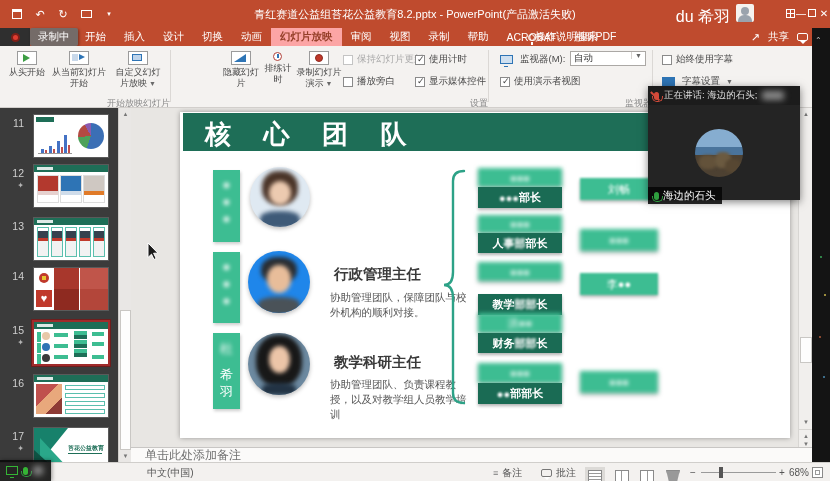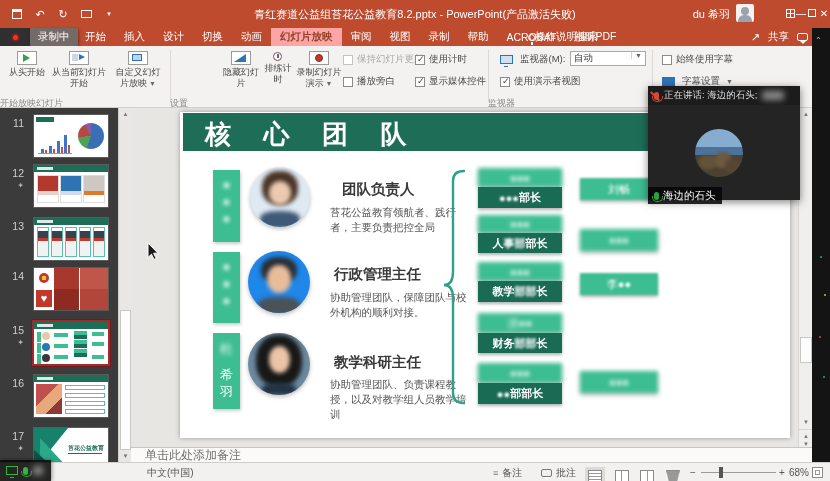--- a/index.html
+++ b/index.html
@@ -6,21 +6,21 @@
   *{box-sizing:border-box;font-family:"Liberation Sans","DejaVu Sans",sans-serif;}
   #win{position:relative;width:830px;height:481px;background:#e8e6e3;overflow:hidden;}
   .a{position:absolute;}
   
   #titlebar{left:0;top:0;width:830px;height:28px;background:#bf4b2e;color:#fff;}
   .qat{left:10px;top:5px;display:flex;gap:9px;align-items:center;height:18px;}
   .qi{width:14px;height:14px;display:flex;align-items:center;justify-content:center;font-size:11px;color:#fff;}
   .savebox{width:10px;height:10px;border:1.5px solid #fff;border-top-width:3px;}
   .minimon{width:11px;height:8px;border:1.5px solid #fff;}
   .doc-title{left:170px;right:170px;top:7px;text-align:center;font-size:11px;white-space:nowrap;overflow:hidden;}
-  .tb-user{right:100px;top:7px;font-size:11px;margin-left:8px;}
+  .tb-user{right:100px;top:7px;font-size:16px;margin-left:8px;}
   .tb-av{right:76px;top:4px;width:18px;height:18px;background:#f5f2ef;border-radius:2px;overflow:hidden;}
   .tb-av i{position:absolute;left:5px;top:3px;width:8px;height:8px;background:#9aa3ad;border-radius:50%;}
   .tb-av b{position:absolute;left:2px;top:11px;width:14px;height:9px;background:#9aa3ad;border-radius:6px 6px 0 0;}
   .wc{top:0;width:12px;height:26px;color:#fff;font-size:10px;display:flex;align-items:center;justify-content:center;}
   .wc .sq{width:8px;height:8px;border:1px solid #fff;}
   .wc .grid{width:9px;height:9px;border:1px solid #fff;position:relative;}
   .wc .grid::after{content:"";position:absolute;left:3px;top:0;bottom:0;width:1px;background:#fff;}
   .wc .grid::before{content:"";position:absolute;top:3px;left:0;right:0;height:1px;background:#fff;}
   
   #tabrow{left:0;top:28px;width:830px;height:18px;background:#bf4b2e;}
@@ -46,21 +46,21 @@
   .v-play{position:absolute;left:5px;top:2px;border:4px solid transparent;border-left:7px solid #3d9e44;}
   .v-play2{position:absolute;left:2px;top:2px;width:6px;height:7px;background:#c8d8ea;}
   .v-play2::after{content:"";position:absolute;left:7px;top:0px;border:3.5px solid transparent;border-left:6px solid #2e74b5;}
   .v-win{position:absolute;left:3px;top:2px;width:10px;height:7px;background:#bdd3ea;border:1px solid #2e74b5;}
   .v-list{position:absolute;left:3px;top:2px;width:10px;height:7px;background:repeating-linear-gradient(#8aa7c8 0 1px,#fff 1px 3px);}
   .v-diag{position:absolute;left:2px;top:2px;width:0;height:0;border-bottom:8px solid #2e74b5;border-left:12px solid transparent;}
   .v-clock{position:absolute;left:4px;top:1px;width:9px;height:9px;border-radius:50%;border:1.5px solid #b04038;background:#fff;}
   .v-clock::after{content:"";position:absolute;left:3px;top:1px;width:1.5px;height:3.5px;background:#2e74b5;}
   .v-rec{position:absolute;left:5px;top:2px;width:8px;height:8px;border-radius:50%;background:#c0392b;border:1.5px solid #8e2a20;}
   .dda{color:#6a6a6a;font-size:7px;margin-left:2px;}
-  .glabel{top:51px;font-size:9px;color:#8a8a8a;text-align:left;}
+  .glabel{top:51px;font-size:9px;color:#8a8a8a;text-align:right;}
   .chk{display:flex;align-items:center;gap:4px;font-size:9.5px;color:#4a4a4a;white-space:nowrap;}
   .cb{width:10px;height:10px;border:1px solid #8a8a8a;background:#fff;position:relative;flex:0 0 auto;}
   .cb.on::after{content:"✓";position:absolute;left:1px;top:-2px;font-size:9px;color:#444;}
   .dis{color:#aaa;}
   .dis .cb{border-color:#c4c4c4;}
   .ddbox{display:flex;align-items:flex-start;height:15px;background:#fff;border:1px solid #aba8a5;font-size:9.5px;color:#333;padding:0 3px;}
   .ddbox .arr{margin-left:auto;border-left:1px solid #d5d2cf;padding-left:3px;color:#666;font-size:7px;}
   .bluescr{width:13px;height:9px;border:1.5px solid #2e74b5;background:#cfe0f0;position:relative;margin-right:3px;}
   .bluescr::after{content:"";position:absolute;left:3px;bottom:-4px;width:4px;height:2px;border-bottom:1.5px solid #2e74b5;}
   
@@ -393,24 +393,20 @@
 
       <div class="a vtag" style="top:58px;height:72px;">
         <span class="bl2">●●●</span>
           <span></span>
       </div>
       <div class="a photo" style="left:70px;top:55px;width:60px;height:60px;background:#dfe9f2;">
         <i style="left:12px;top:4px;width:36px;height:34px;background:#4a3428;border-radius:45%;"></i>
         <i style="left:19px;top:14px;width:22px;height:24px;background:#eccab0;border-radius:50%;"></i>
         <i style="left:10px;top:44px;width:40px;height:18px;background:#3e5a78;border-radius:40% 40% 0 0;"></i>
       </div>
-      <div class="a" style="left:150px;top:68px;width:142px;">
-        <div class="role" style="margin-left:12px;">团队负责人</div>
-        <div class="desc" style="margin-top:6px;">苔花公益教育领航者、践行者，主要负责把控全局</div>
-      </div>
 
       <div class="a vtag" style="top:140px;height:71px;">
         <span class="bl2">●●●</span>
           <span></span>
       </div>
       <div class="a photo" style="left:68px;top:139px;width:62px;height:62px;background:#1f86ea;">
         <i style="left:13px;top:6px;width:36px;height:26px;background:#2a2e33;border-radius:45%;"></i>
         <i style="left:19px;top:14px;width:24px;height:28px;background:#e8bd9a;border-radius:48%;"></i>
         <i style="left:10px;top:46px;width:42px;height:18px;background:#4a5258;border-radius:40% 40% 0 0;"></i>
       </div>
@@ -443,21 +439,21 @@
           <span class="bl1">●●●</span>
           <span>部长</span>
       </div>
       <div class="a opair-n bl2" style="top:103px;height:18px;">●●●</div>
       <div class="a opair-t" style="top:121px;height:20px;">
         <span>人</span>
           <span class="bl1">事部</span>
           <span>部长</span>
       </div>
       <div class="a opair-n bl2" style="top:150px;height:19px;">●●●</div>
-      <div class="a opair-t" style="top:169px;height:21px;">
+      <div class="a opair-t" style="top:182px;height:21px;">
         <span>教学</span>
           <span class="bl1">部部</span>
           <span>长</span>
       </div>
       <div class="a opair-n bl2" style="top:201px;height:20px;">洪●●</div>
       <div class="a opair-t" style="top:221px;height:20px;">
         <span>财务</span>
           <span class="bl1">部部</span>
           <span>长</span>
       </div>

